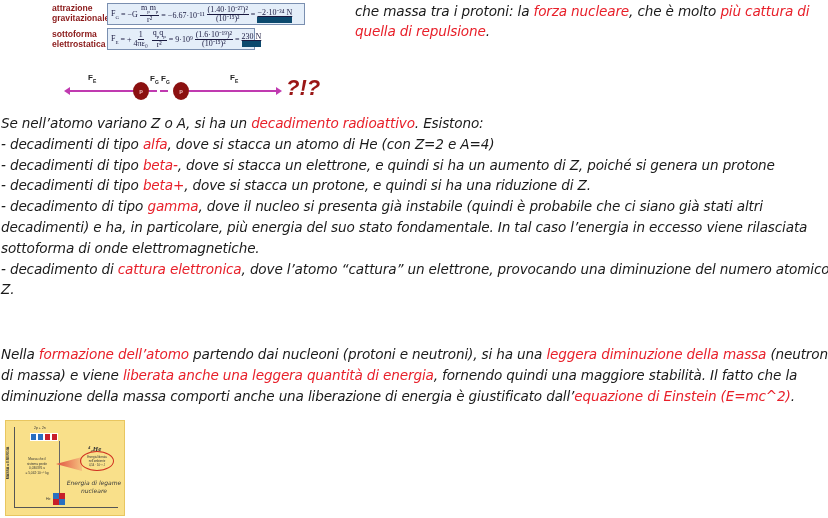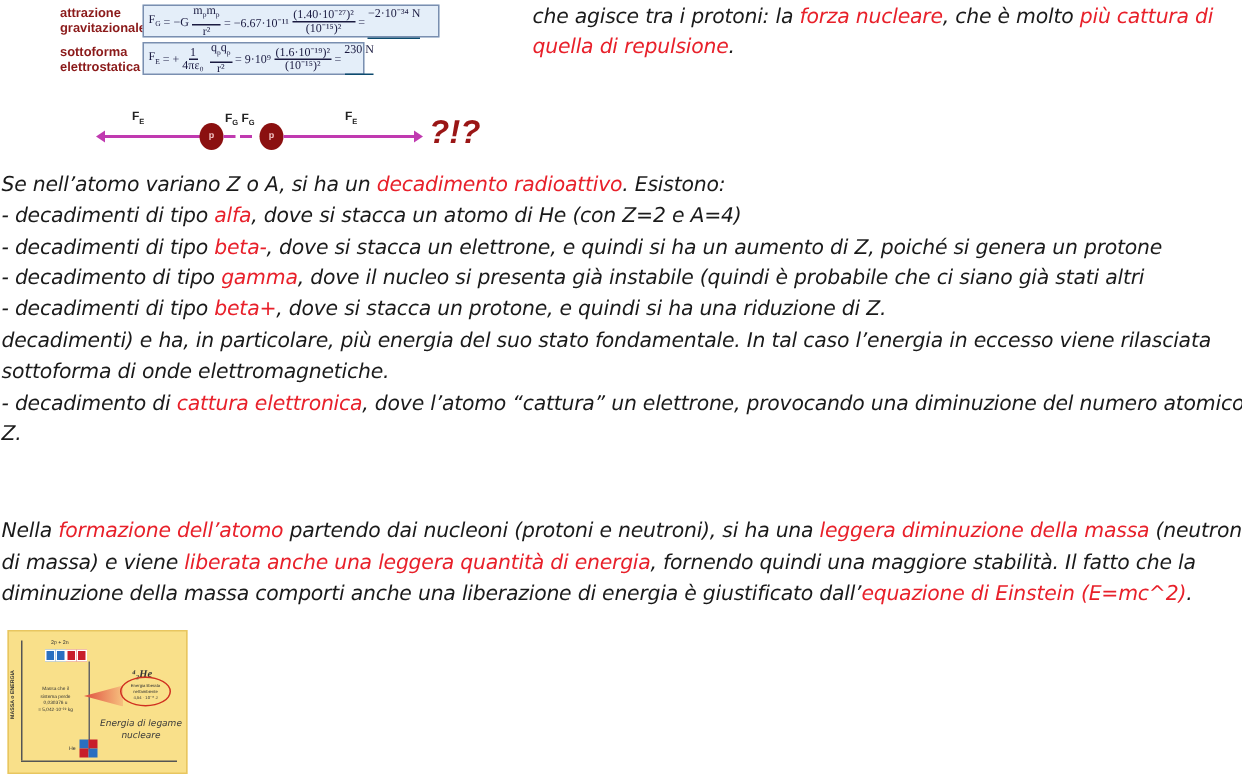--- a/index.html
+++ b/index.html
@@ -28,39 +28,39 @@
   .fbox {
     background: #e4eef9;
     border: 1px solid #7a8fb0;
     font-family: "Liberation Serif", serif;
     font-size: 8px; color: #1a1a40;
     display: flex; align-items: center; padding: 0 3px; box-sizing: border-box;
     white-space: nowrap;
   }
   .frac { display: inline-flex; flex-direction: column; align-items: center; margin: 0 2px; line-height: 8px; }
   .frac .num { border-bottom: 1px solid #1a1a40; padding: 0 1px; }
-  .ul { border-bottom: 1px solid #0c4a6e; padding-bottom: 12px; }
+  .ul { border-bottom: 6px solid #0c4a6e; padding-bottom: 0; text-decoration: underline; }
   
   .fline { background: #c03ab0; height: 2px; }
   .proton {
     width: 16px; height: 18px; border-radius: 50%;
     background: #8b1010; color: #f0c0c0;
     font-family: "Liberation Sans", sans-serif; font-weight: bold; font-size: 6px;
     display: flex; align-items: center; justify-content: center;
   }
   .flab { font-family: "Liberation Sans", sans-serif; font-weight: bold; font-size: 8px; color: #222; }
   .flab sub { font-size: 5px; }
   .qmark { font-family: "Liberation Sans", sans-serif; font-weight: bold; font-style: italic; font-size: 22px; color: #9a1616; }
   
   .bimg { background: #f9e08a; border: 1px solid #e8c660; }
 </style>
 </head>
 <body>
 
-<div class="abs" style="left:40px; top:2px; width:254px; height:48px;">
+<div class="abs" style="left:52px; top:2px; width:254px; height:48px;">
   <div class="abs flabel" style="left:0; top:1px;">
     <div>attrazione</div>
     <div>gravitazionale</div>
   </div>
   <div class="abs fbox" style="left:55px; top:1px; width:198px; height:22px;">
     <span><span>F</span><sub style="font-size:5px">G</sub></span>
     <span style="margin-left:2px">= −G</span>
     <span class="frac">
       <span class="num"><span>m</span><sub style="font-size:5px">p</sub><span>m</span><sub style="font-size:5px">p</sub></span>
       <span>r²</span>
@@ -117,32 +117,32 @@
     </div>
 
   <div class="abs fline" style="left:129px; top:20px; width:88px;"></div>
   <div class="abs" style="left:216px; top:17px; width:0; height:0; border-top:4px solid transparent; border-bottom:4px solid transparent; border-left:6px solid #c03ab0;"></div>
   <span class="abs flab" style="left:170px; top:3px;"><span>F</span><sub>E</sub></span>
 
   <span class="abs qmark" style="left:226px; top:5px;">?!?</span>
 </div>
 
 <div class="abs txt" style="left:355px; top:1px;">
-  <span>che agisce tra i protoni: la </span><span class="red">forza nucleare</span><span>, che è molto </span><span class="red">più cattura di</span>
+  <span>che massa tra i protoni: la </span><span class="red">forza nucleare</span><span>, che è molto </span><span class="red">più cattura di</span>
 </div>
 <div class="abs txt" style="left:355px; top:21px;">
   <span class="red">quella di repulsione</span><span>.</span>
 </div>
 
 <div class="abs" style="left:1px; top:113px;">
   <div class="txt"><span>Se nell’atomo variano Z o A, si ha un </span><span class="red">decadimento radioattivo</span><span>. Esistono:</span></div>
   <div class="txt"><span>- decadimenti di tipo </span><span class="red">alfa</span><span>, dove si stacca un atomo di He (con Z=2 e A=4)</span></div>
   <div class="txt"><span>- decadimenti di tipo </span><span class="red">beta-</span><span>, dove si stacca un elettrone, e quindi si ha un aumento di Z, poiché si genera un protone</span></div>
+  <div class="txt"><span>- decadimenti di tipo </span><span class="red">beta+</span><span>, dove si stacca un protone, e quindi si ha una riduzione di Z.</span></div>
   <div class="txt"><span>- decadimento di tipo </span><span class="red">gamma</span><span>, dove il nucleo si presenta già instabile (quindi è probabile che ci siano già stati altri</span></div>
-  <div class="txt"><span>- decadimenti di tipo </span><span class="red">beta+</span><span>, dove si stacca un protone, e quindi si ha una riduzione di Z.</span></div>
   <div class="txt">decadimenti) e ha, in particolare, più energia del suo stato fondamentale. In tal caso l’energia in eccesso viene rilasciata</div>
   <div class="txt">sottoforma di onde elettromagnetiche.</div>
   <div class="txt"><span>- decadimento di </span><span class="red">cattura elettronica</span><span>, dove l’atomo “cattura” un elettrone, provocando una diminuzione del numero atomico</span></div>
   <div class="txt">Z.</div>
 </div>
 
 <div class="abs" style="left:1px; top:344px;">
   <div class="txt"><span>Nella </span><span class="red">formazione dell’atomo</span><span> partendo dai nucleoni (protoni e neutroni), si ha una </span><span class="red">leggera diminuzione della massa</span><span> (neutroni</span></div>
   <div class="txt"><span>di massa) e viene </span><span class="red">liberata anche una leggera quantità di energia</span><span>, fornendo quindi una maggiore stabilità. Il fatto che la</span></div>
   <div class="txt"><span>diminuzione della massa comporti anche una liberazione di energia è giustificato dall’</span><span class="red">equazione di Einstein (E=mc^2)</span><span>.</span></div>

